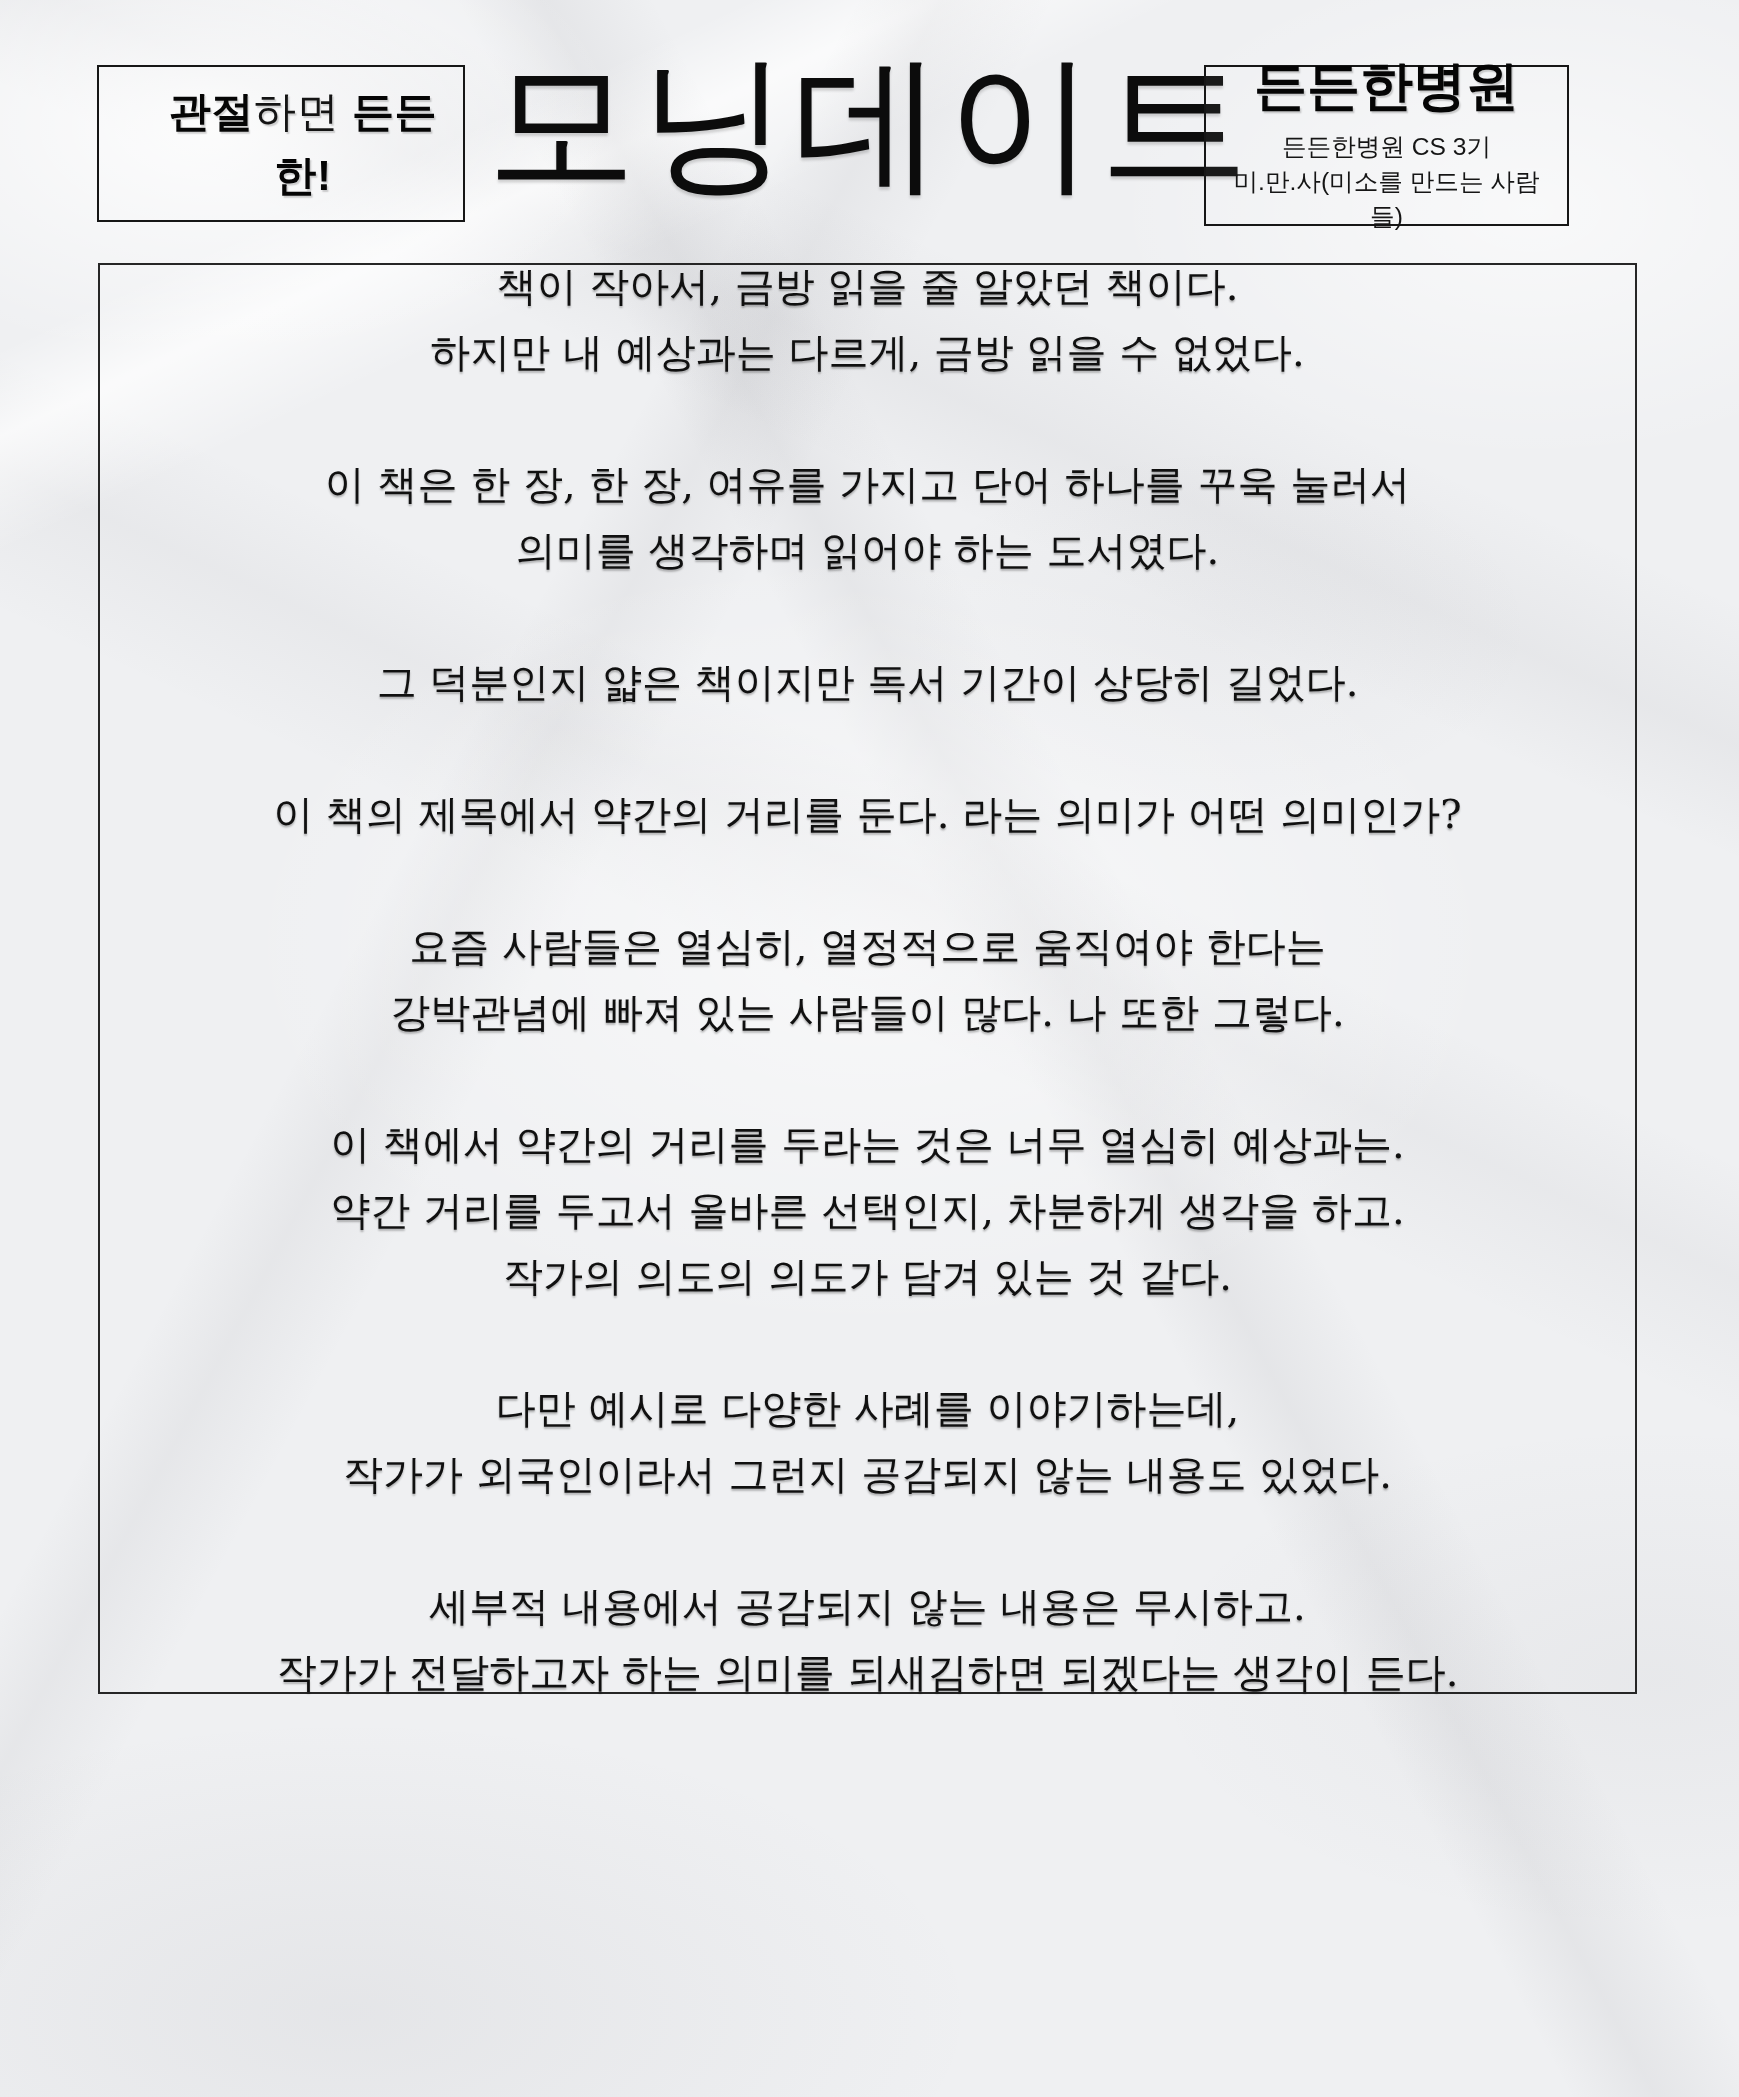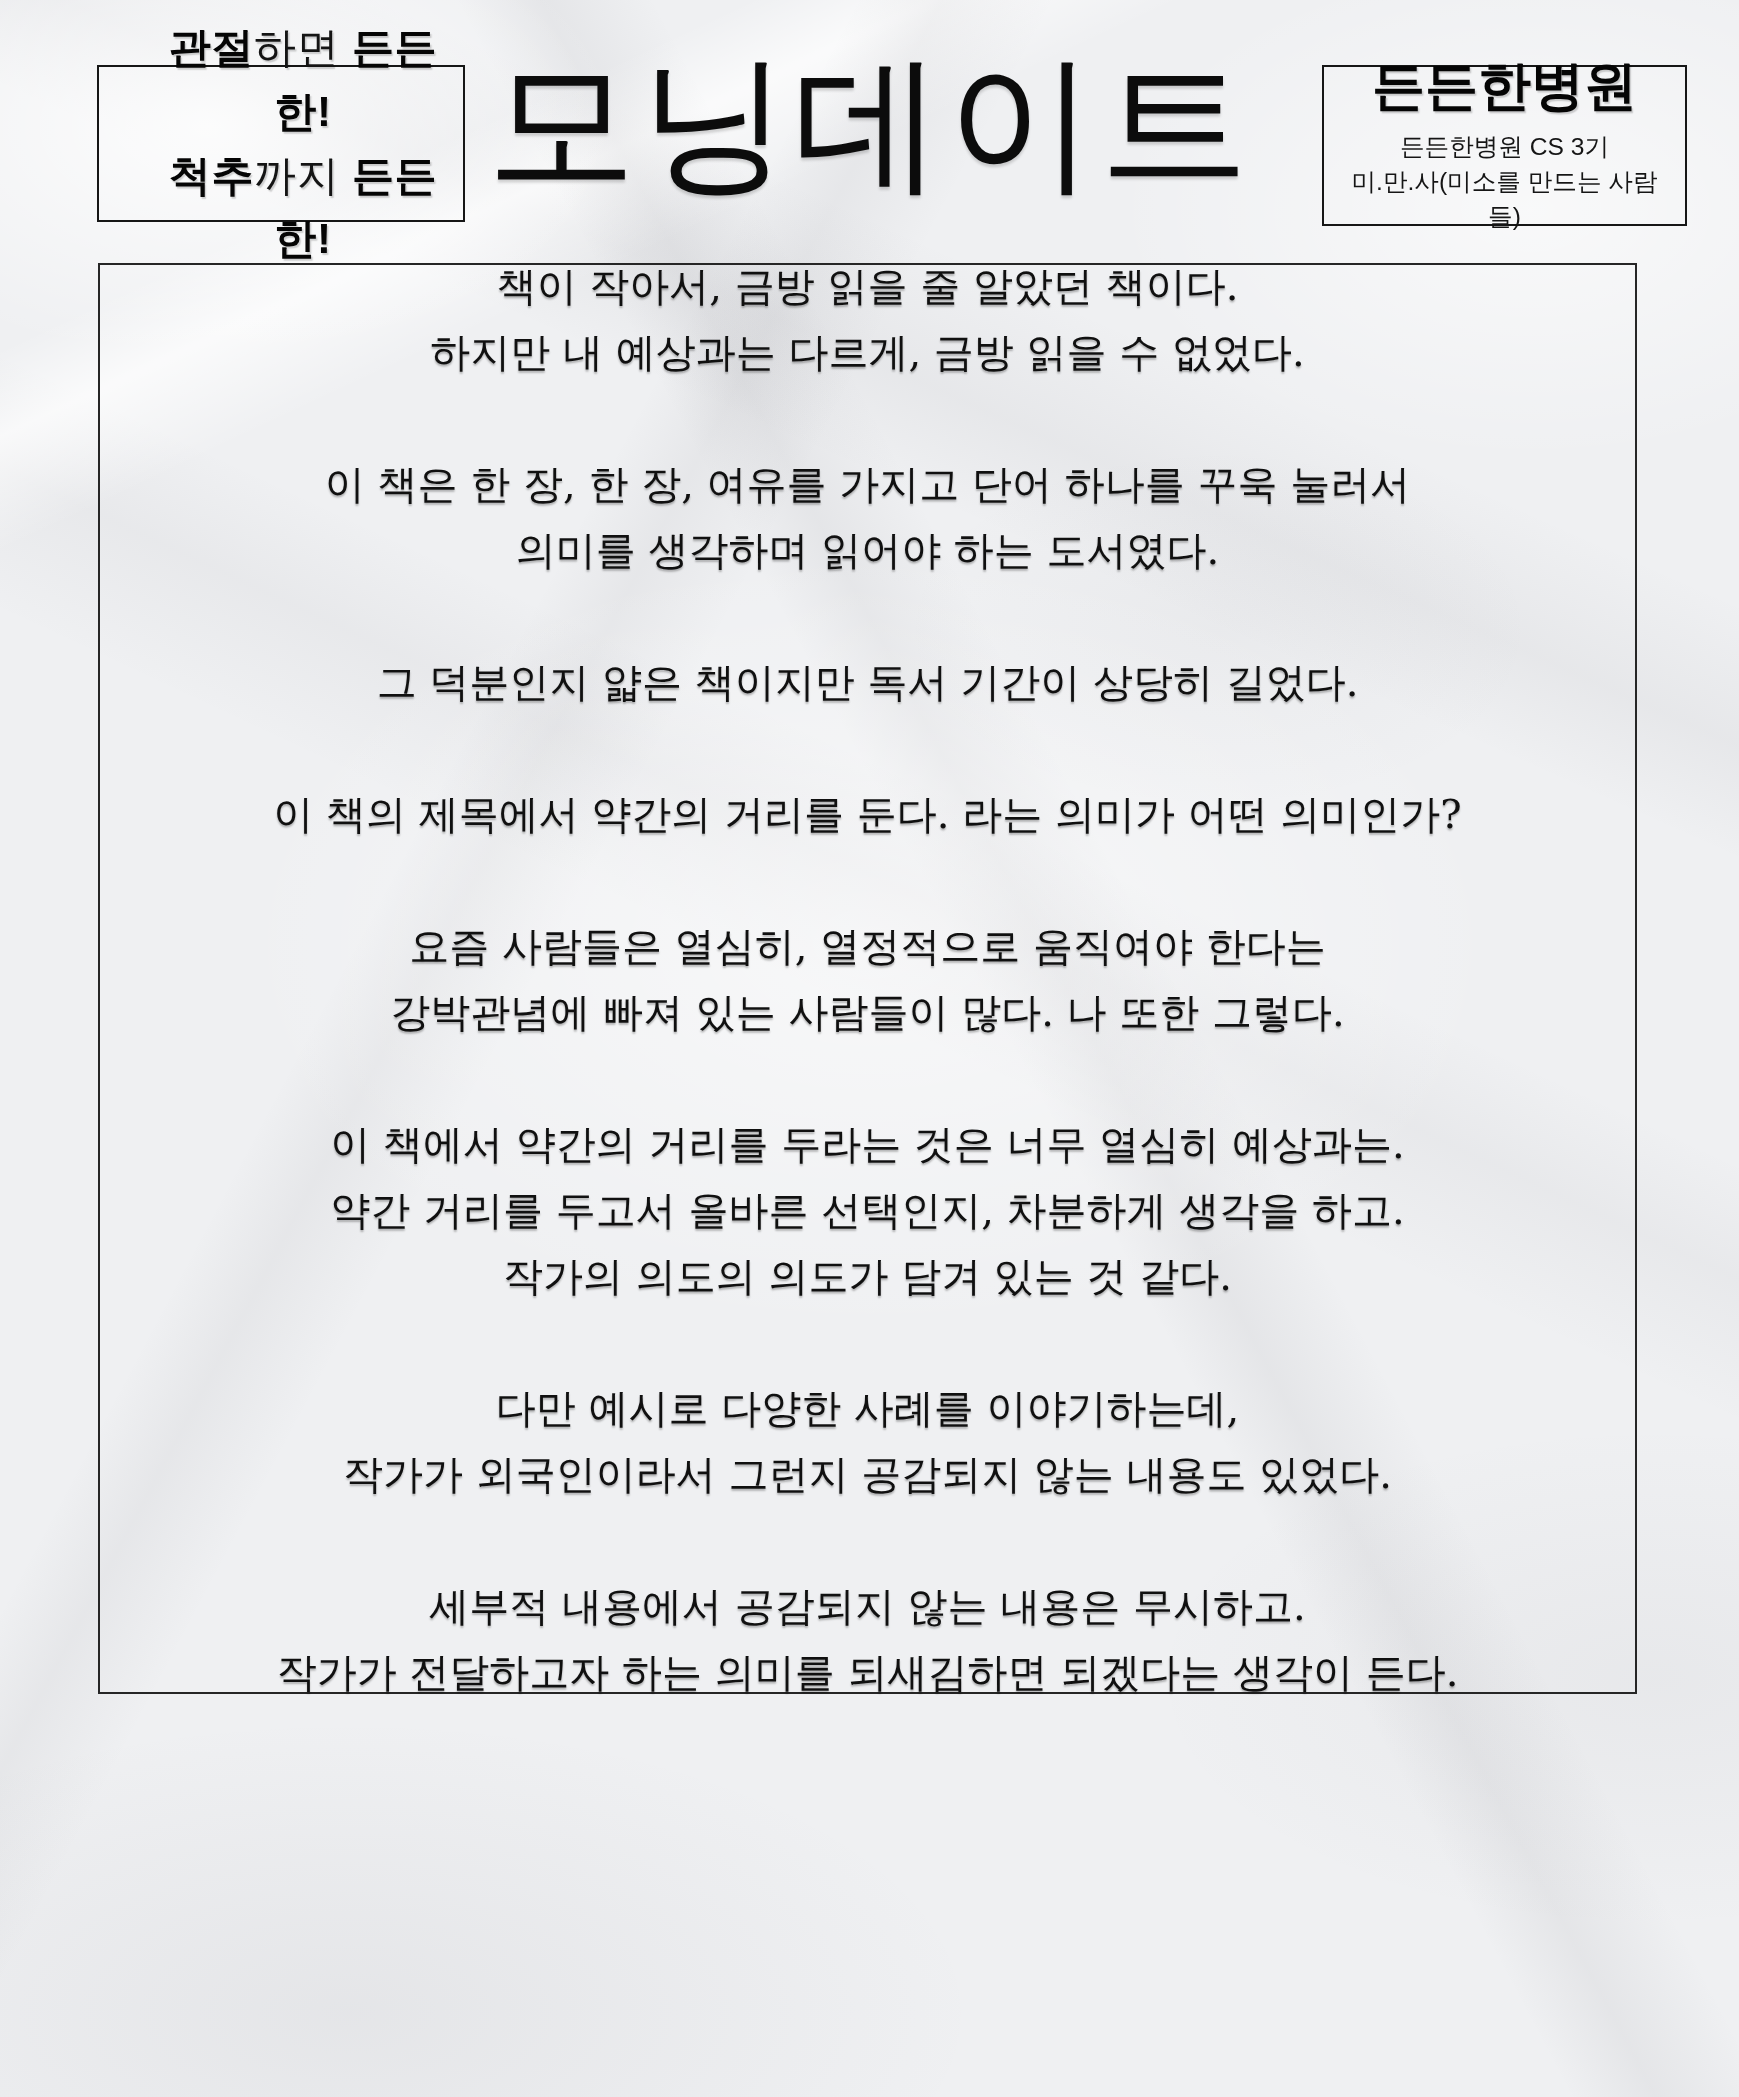--- a/index.html
+++ b/index.html
@@ -56,21 +56,21 @@
     font-family: "DejaVu Serif", serif;
     font-weight: 500;
     font-size: 149px;
     line-height: 1.1;
     letter-spacing: 4.2px;
     color: #0c0c0c;
     text-shadow: 0 2.8px 2.8px rgba(0,0,0,0.16);
   }
 
   .badge-right {
-    left: 1322px; top: 65px;
+    left: 1204px; top: 65px;
     width: 365px; height: 161px;
     padding: 7px 11.2px;
   }
   .badge-right .hospital {
     font-weight: 900;
     font-size: 53px;
     letter-spacing: 0px;
     color: #050505;
     line-height: 1.15;
     margin-bottom: 12.6px;
@@ -103,21 +103,20 @@
   .para { margin-bottom: 66px; }
   .para:last-child { margin-bottom: 0; }
 </style>
 </head>
 <body>
 
 <div class="page">
 
   <div class="badge badge-left">
     <div><span class="b">관절</span><span class="r">하면 </span><span class="b">든든한!</span></div>
-    <div><span class="b">척추</span><span class="r">까지 </span><span class="b">든든한!</span></div>
   </div>
 
   <div class="page-title">모닝데이트</div>
 
   <div class="badge badge-right">
     <div class="hospital">든든한병원</div>
     <div class="sub">든든한병원 CS 3기</div>
     <div class="sub">미.만.사(미소를 만드는 사람들)</div>
   </div>
 

